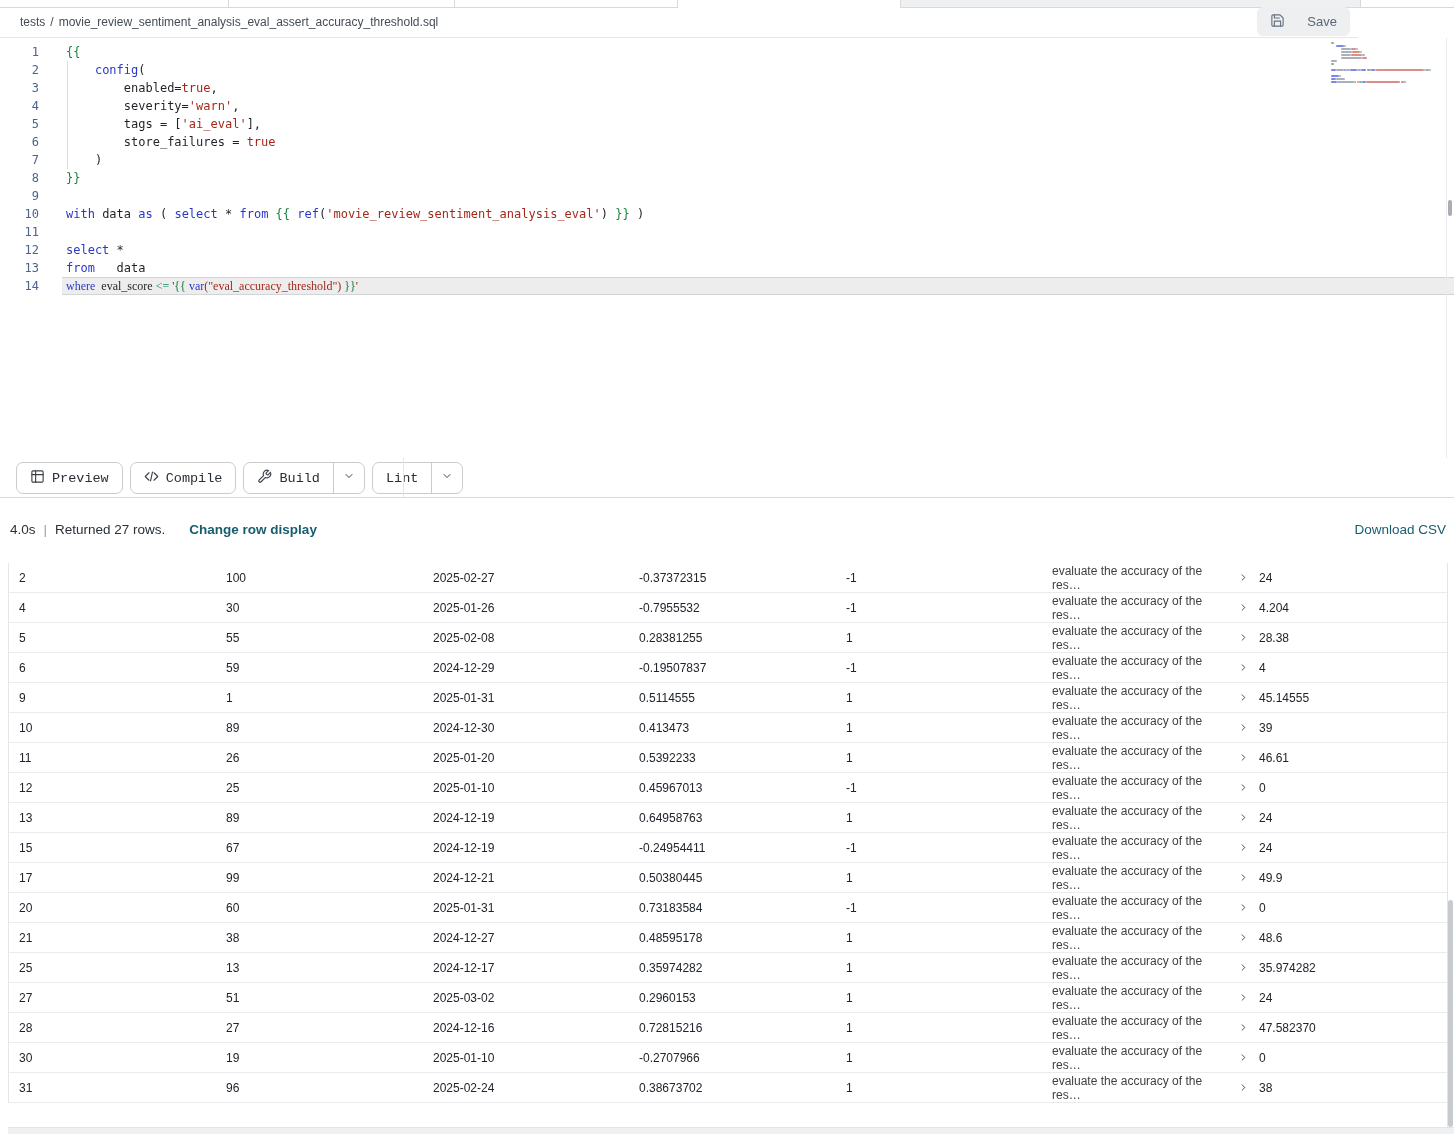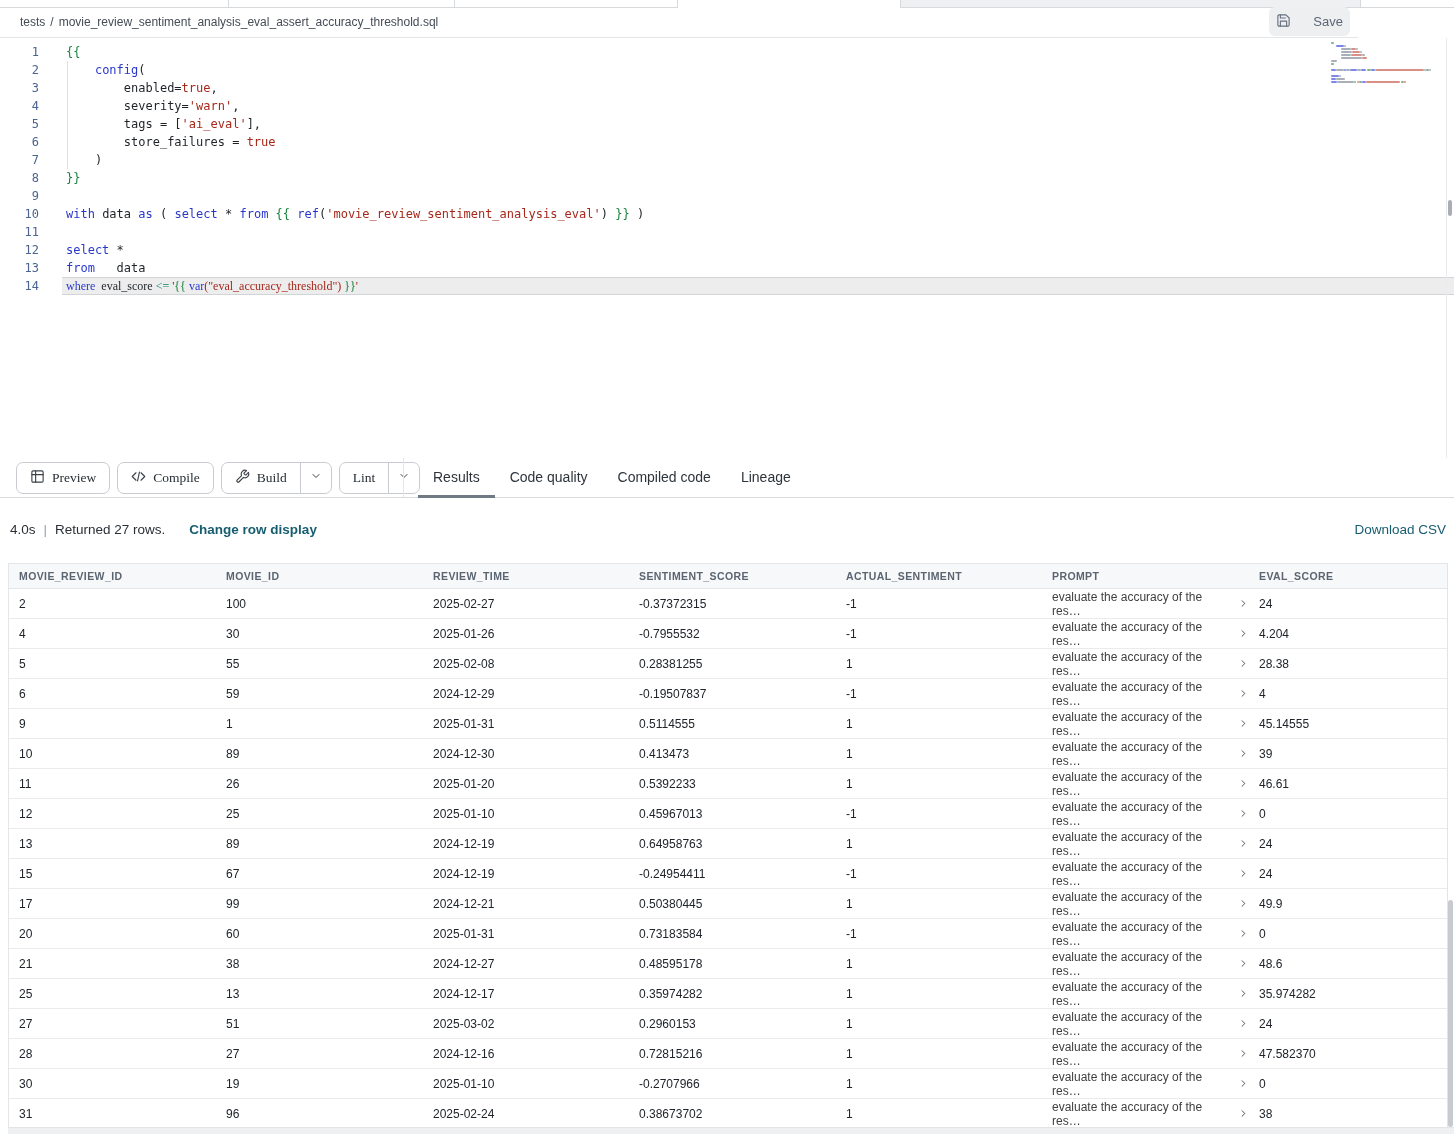--- a/index.html
+++ b/index.html
@@ -10,21 +10,21 @@
   .tabstrip { position:absolute; left:0; top:0; width:1454px; height:8px; background:#fff; }
   .tabstrip .seg-border { position:absolute; bottom:0; height:1px; background:#d7dadd; }
   .tabstrip .seg-fill { position:absolute; top:0; bottom:1px; background:#eef0f2; }
   .tabstrip .tdiv { position:absolute; top:0; width:1px; height:8px; background:#d7dadd; }
 
   
   .topbar { position:absolute; left:0; top:8px; width:1358px; height:30px; background:#fff;
             border-bottom:1px solid #e4e6e9; }
   .breadcrumb { position:absolute; left:20px; top:7px; font-size:12px; color:#454c56; }
   .breadcrumb .sep { margin:0 5px; color:#454c56; }
-  .save-btn { position:absolute; right:8px; top:-1px; height:29px; padding:0 7px;
+  .save-btn { position:absolute; right:8px; top:-1px; height:29px; padding:0 13px;
               background:#edeff1; border:none; border-radius:6px; display:flex; align-items:center;
               gap:22px; font-size:13px; color:#5c6776; cursor:pointer;
               font-family:"Liberation Sans",sans-serif; }
   .save-btn svg { stroke:#667081; }
 
   
   .editor { position:absolute; left:0; top:38px; width:1454px; height:420px; background:#fff; }
   .gutter { position:absolute; left:0; top:5px; width:48px; text-align:right; padding-right:9px;
             font-family:"DejaVu Sans Mono", monospace; font-size:12px; line-height:18px; color:#4a6390; }
   .codepane { position:absolute; left:48px; top:5px; right:120px;
@@ -50,21 +50,21 @@
   .editor-track { position:absolute; left:1446px; top:0; width:1px; height:420px; background:#e9ebee; }
   .editor-thumb { position:absolute; left:1448px; top:162px; width:4px; height:16px;
                   background:#a9aeb4; border-radius:2px; }
 
   
   .toolbar { position:absolute; left:0; top:458px; width:1454px; height:40px; background:#fff;
              border-bottom:1px solid #d8dbde; }
   .btn-group { position:absolute; left:16px; top:4px; display:flex; gap:7px; }
   .tbtn { height:32px; background:#fff; border:1px solid #c8ccd1; border-radius:7px;
           display:flex; align-items:center; font-size:13.5px; color:#272e35; cursor:pointer;
-          font-family:Liberation Serif, serif; padding:0; overflow:hidden; }
+          font-family:Liberation Mono, monospace; padding:0; overflow:hidden; }
   .tbtn .main { display:flex; align-items:center; gap:7px; padding:0 13px; height:100%; }
   .tbtn svg { stroke:#3a4149; }
   .tbtn .drop { border-left:1px solid #c8ccd1; height:100%; display:flex; align-items:center;
                 padding:0 9px; }
   .toolbar .vdiv { position:absolute; left:403px; top:0; width:1px; height:39px; background:#e4e6e9; }
   .tabs { position:absolute; left:403px; top:0; height:39px; display:flex; padding-left:15px; }
   .tab { padding:0 15px; line-height:38px; font-size:14px; color:#2d343b; cursor:pointer;
          position:relative; }
   .tab.active::after { content:""; position:absolute; left:0; right:0; bottom:-1px; height:3px;
                        background:#6f7a85; }
@@ -270,48 +270,33 @@
       <span class="drop">
         <span>
           <svg width="12" height="12" viewBox="0 0 24 24" fill="none" stroke-width="2" stroke-linecap="round" stroke-linejoin="round">
             <polyline points="6 9 12 15 18 9"></polyline>
           </svg>
         </span>
       </span>
     </button>
   </div>
   <div class="vdiv"></div>
-  <div class="tabs">
-    <div class="tab active">Results</div>
-    <div class="tab">Code quality</div>
-    <div class="tab">Compiled code</div>
-    <div class="tab">Lineage</div>
-  </div>
 </div>
 
 <div class="statusbar">
   <div class="status-left">
     <span>4.0s</span>
     <span class="pipe">|</span>
     <span>Returned 27 rows.</span>
     <a class="link change-link">Change row display</a>
   </div>
   <a class="link download-link">Download CSV</a>
 </div>
 
 <div class="rtable">
-  <div class="thead">
-    <div class="hcell">MOVIE_REVIEW_ID</div>
-    <div class="hcell">MOVIE_ID</div>
-    <div class="hcell">REVIEW_TIME</div>
-    <div class="hcell">SENTIMENT_SCORE</div>
-    <div class="hcell">ACTUAL_SENTIMENT</div>
-    <div class="hcell">PROMPT</div>
-    <div class="hcell">EVAL_SCORE</div>
-  </div>
   <div>
       <div class="trow">
         <div class="tcell">2</div>
         <div class="tcell">100</div>
         <div class="tcell">2025-02-27</div>
         <div class="tcell">-0.37372315</div>
         <div class="tcell">-1</div>
         <div class="tcell prompt">
           <span>evaluate the accuracy of the res…</span>
           <svg width="11" height="11" viewBox="0 0 24 24" fill="none" stroke-width="2" stroke-linecap="round" stroke-linejoin="round">

